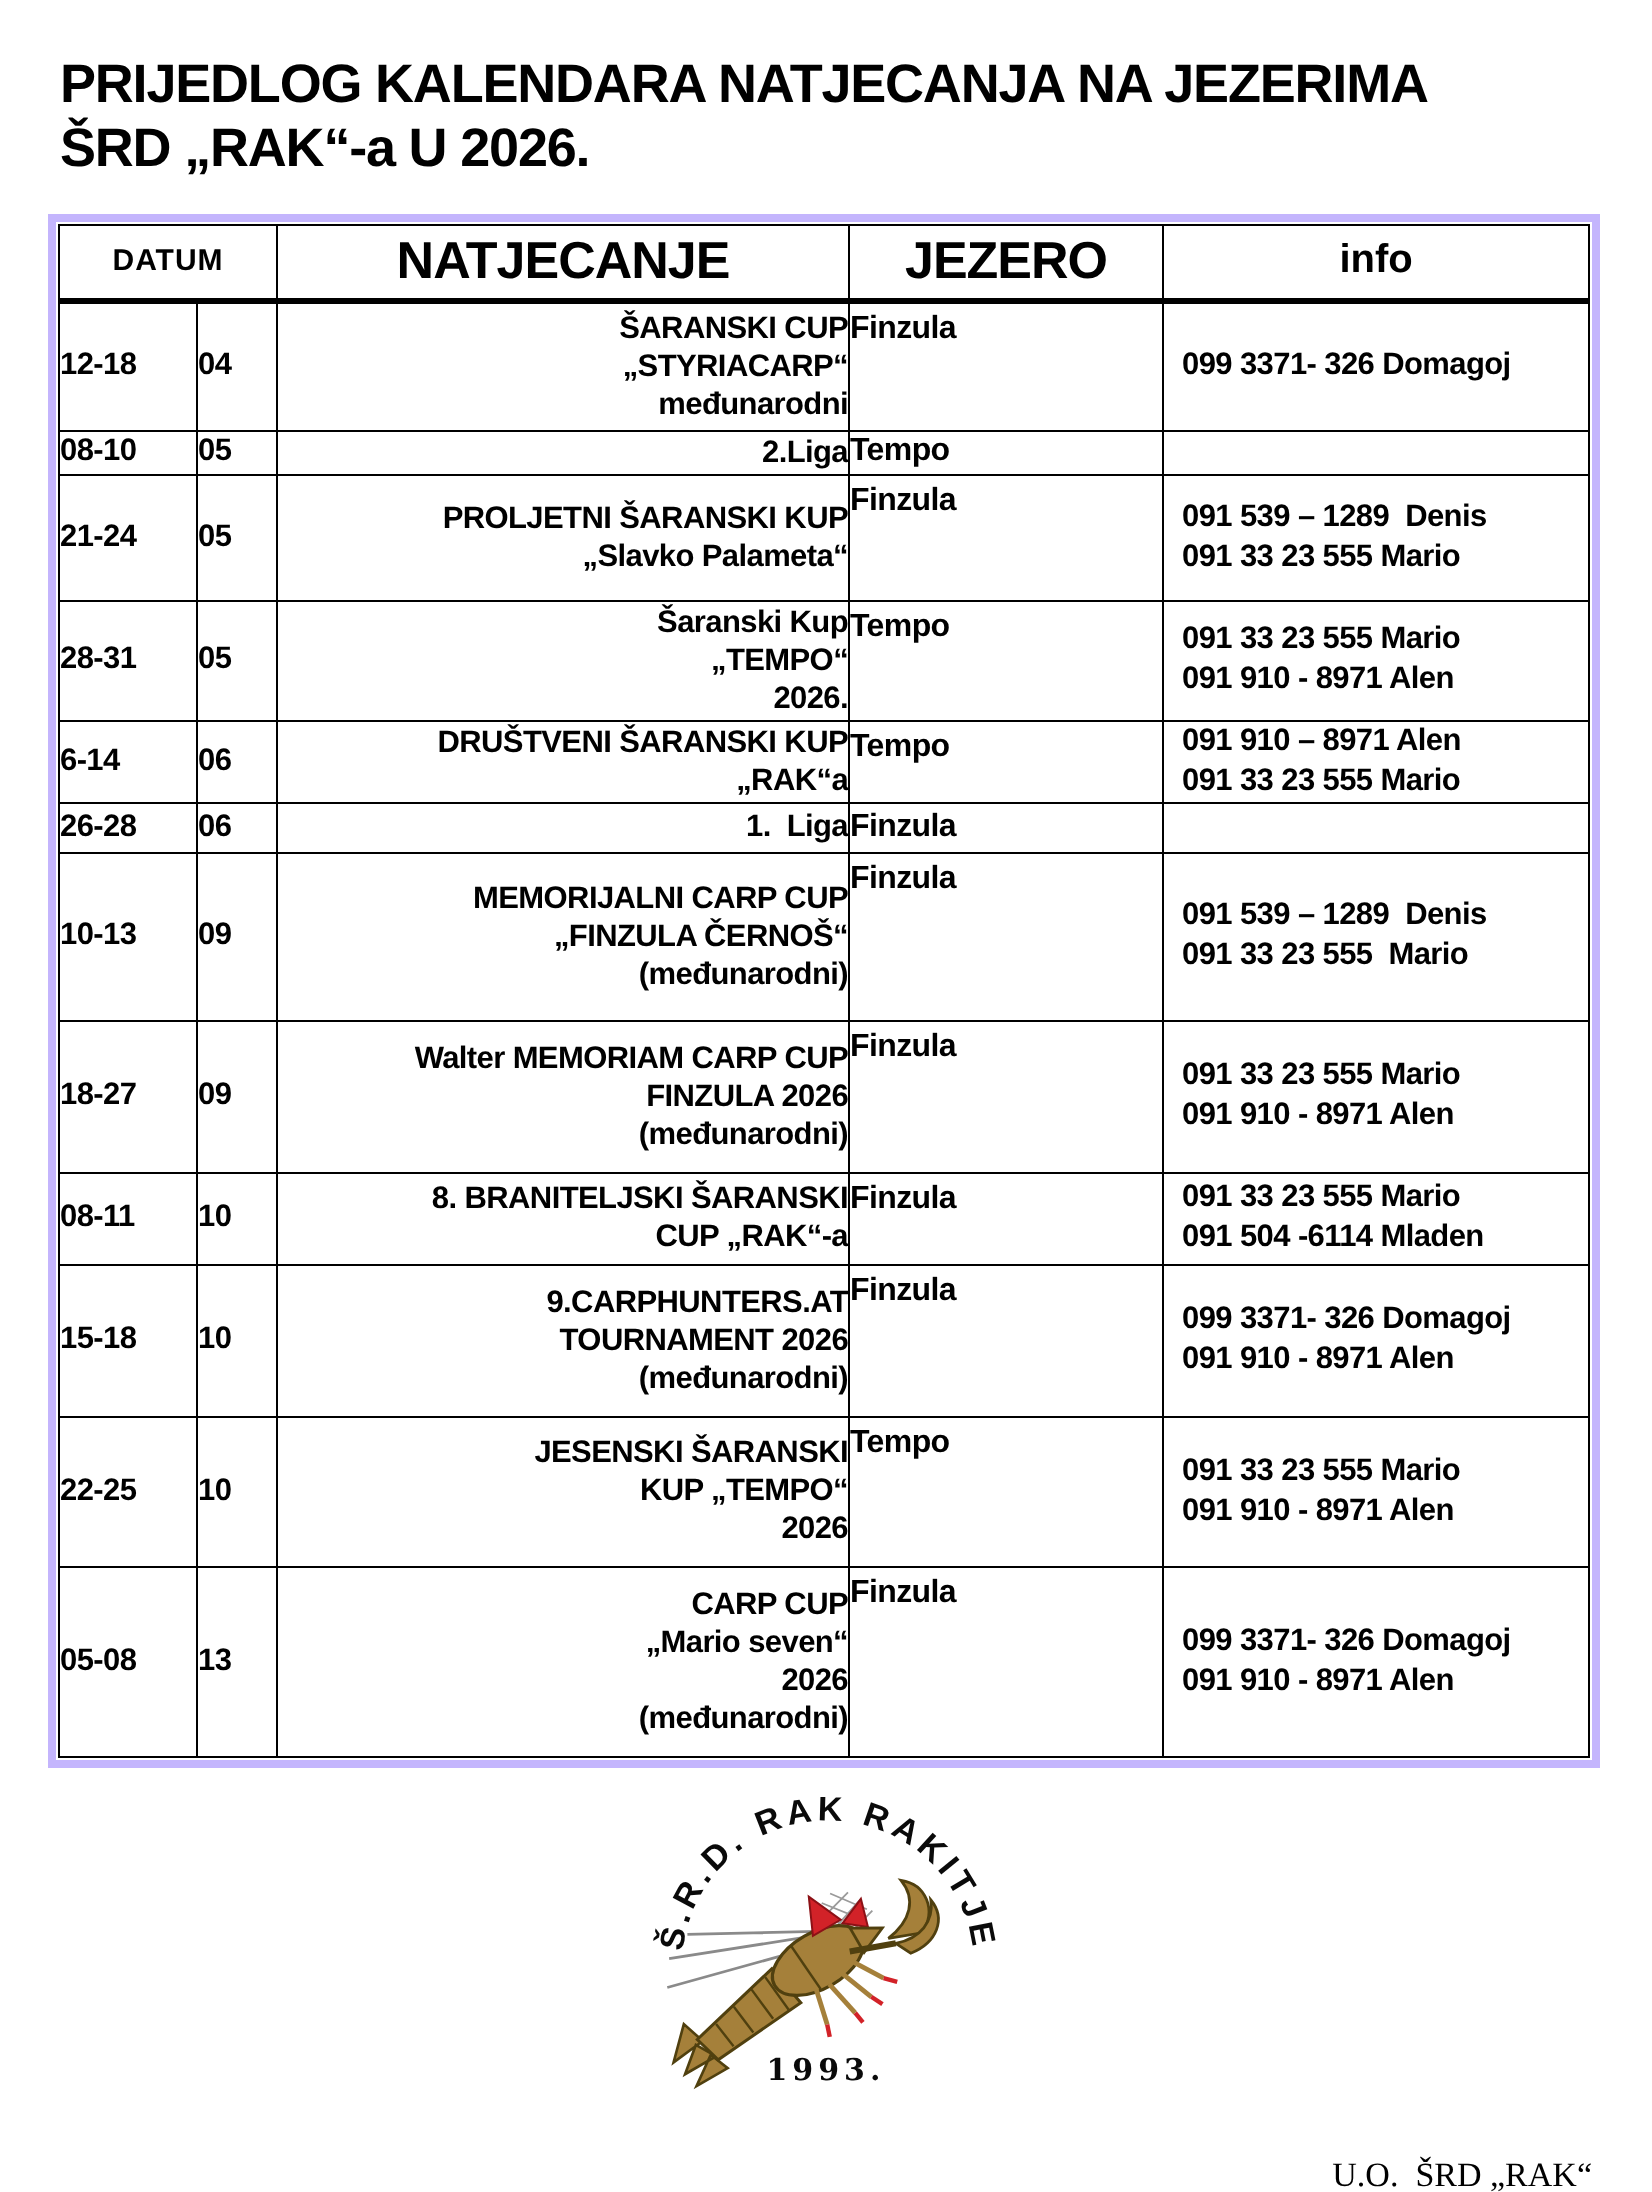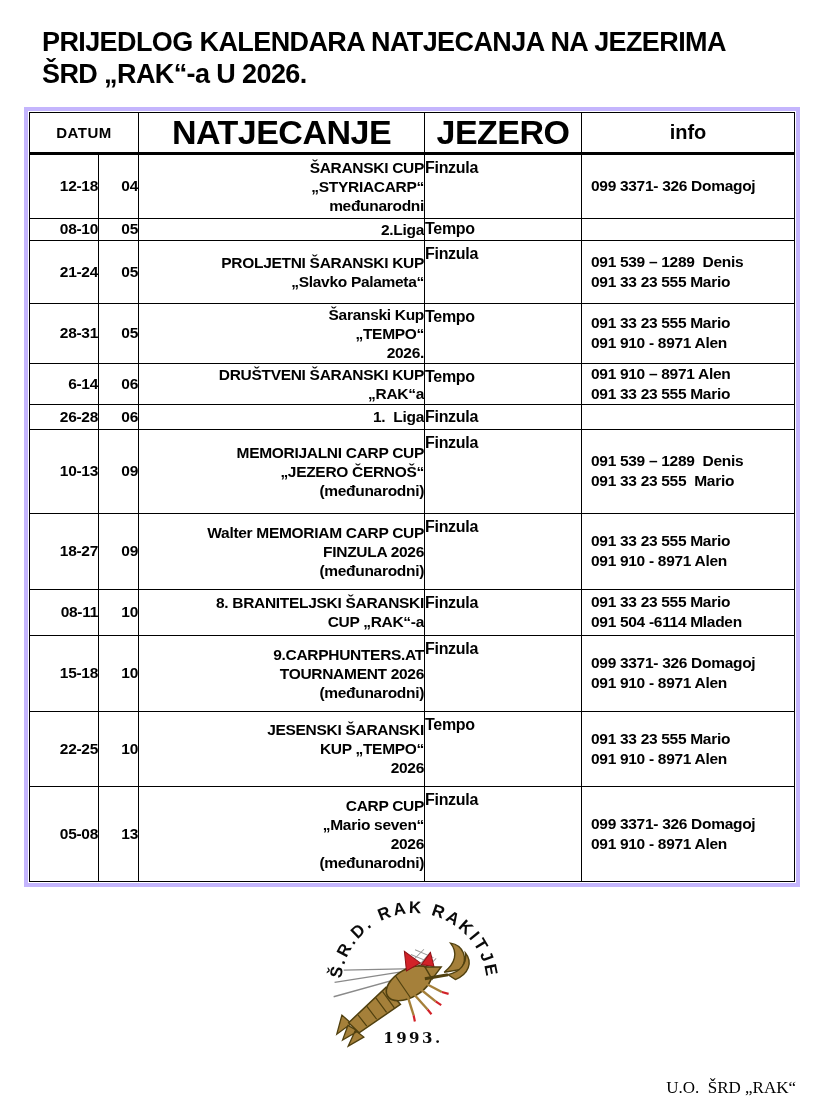--- a/index.html
+++ b/index.html
@@ -6,21 +6,21 @@
   html, body { background: #ffffff; }
   body {
     width: 826px; height: 1096px;
     font-family: "Liberation Sans", sans-serif;
     color: #000;
     overflow: hidden;
   }
   .page { width: 826px; height: 1096px; position: relative; }
 
   .title {
-    margin: 26px 28px 16px 42px;
+    margin: 26px 28px 16px 30px;
     font-size: 27px;
     font-weight: bold;
     letter-spacing: -0.6px;
     line-height: 1.2;
     color: #000;
   }
 
   .table-wrap {
     margin-left: 24px;
     width: max-content;
@@ -33,25 +33,25 @@
     table-layout: fixed;
     width: 765px;
   }
   table.cal th, table.cal td {
     border: 1.5px solid #000;
     overflow: hidden;
   }
   thead tr { height: 38px; }
   thead th { border-bottom: 3px solid #000 !important; font-weight: bold; }
   th.h-datum   { font-size: 15px; letter-spacing: 0.5px; }
-  th.h-natjecanje, th.h-jezero { font-size: 34px; letter-spacing: -0.5px; }
+  th.h-natjecanje, th.h-jezero { font-size: 26px; letter-spacing: -0.5px; }
   th.h-info    { font-size: 20px; }
 
   td.c-dates, td.c-month {
-    text-align: right; vertical-align: middle;
+    text-align: left; vertical-align: middle;
     font-size: 15.5px; font-weight: bold; letter-spacing: -0.3px;
   }
   td.c-comp {
     text-align: right; vertical-align: middle;
     font-size: 15.5px; font-weight: bold; letter-spacing: -0.3px;
     line-height: 19px;
   }
   td.c-lake {
     text-align: left; vertical-align: top;
     font-size: 16px; font-weight: bold; letter-spacing: -0.3px;
@@ -179,21 +179,21 @@
               <div class="comp-line">1.  Liga</div>
             </td>
             <td class="c-lake single">Finzula</td>
             <td class="c-info"></td>
           </tr>
           <tr style="height: 84px;">
             <td class="c-dates">10-13</td>
             <td class="c-month">09</td>
             <td class="c-comp">
               <div class="comp-line">MEMORIJALNI CARP CUP</div>
-              <div class="comp-line">„JEZERO ČERNOŠ“</div>
+              <div class="comp-line">„FINZULA ČERNOŠ“</div>
               <div class="comp-line">(međunarodni)</div>
             </td>
             <td class="c-lake">Finzula</td>
             <td class="c-info">
               <div class="contact-line">091 539 – 1289  Denis</div>
               <div class="contact-line">091 33 23 555  Mario</div>
             </td>
           </tr>
           <tr style="height: 76px;">
             <td class="c-dates">18-27</td>

